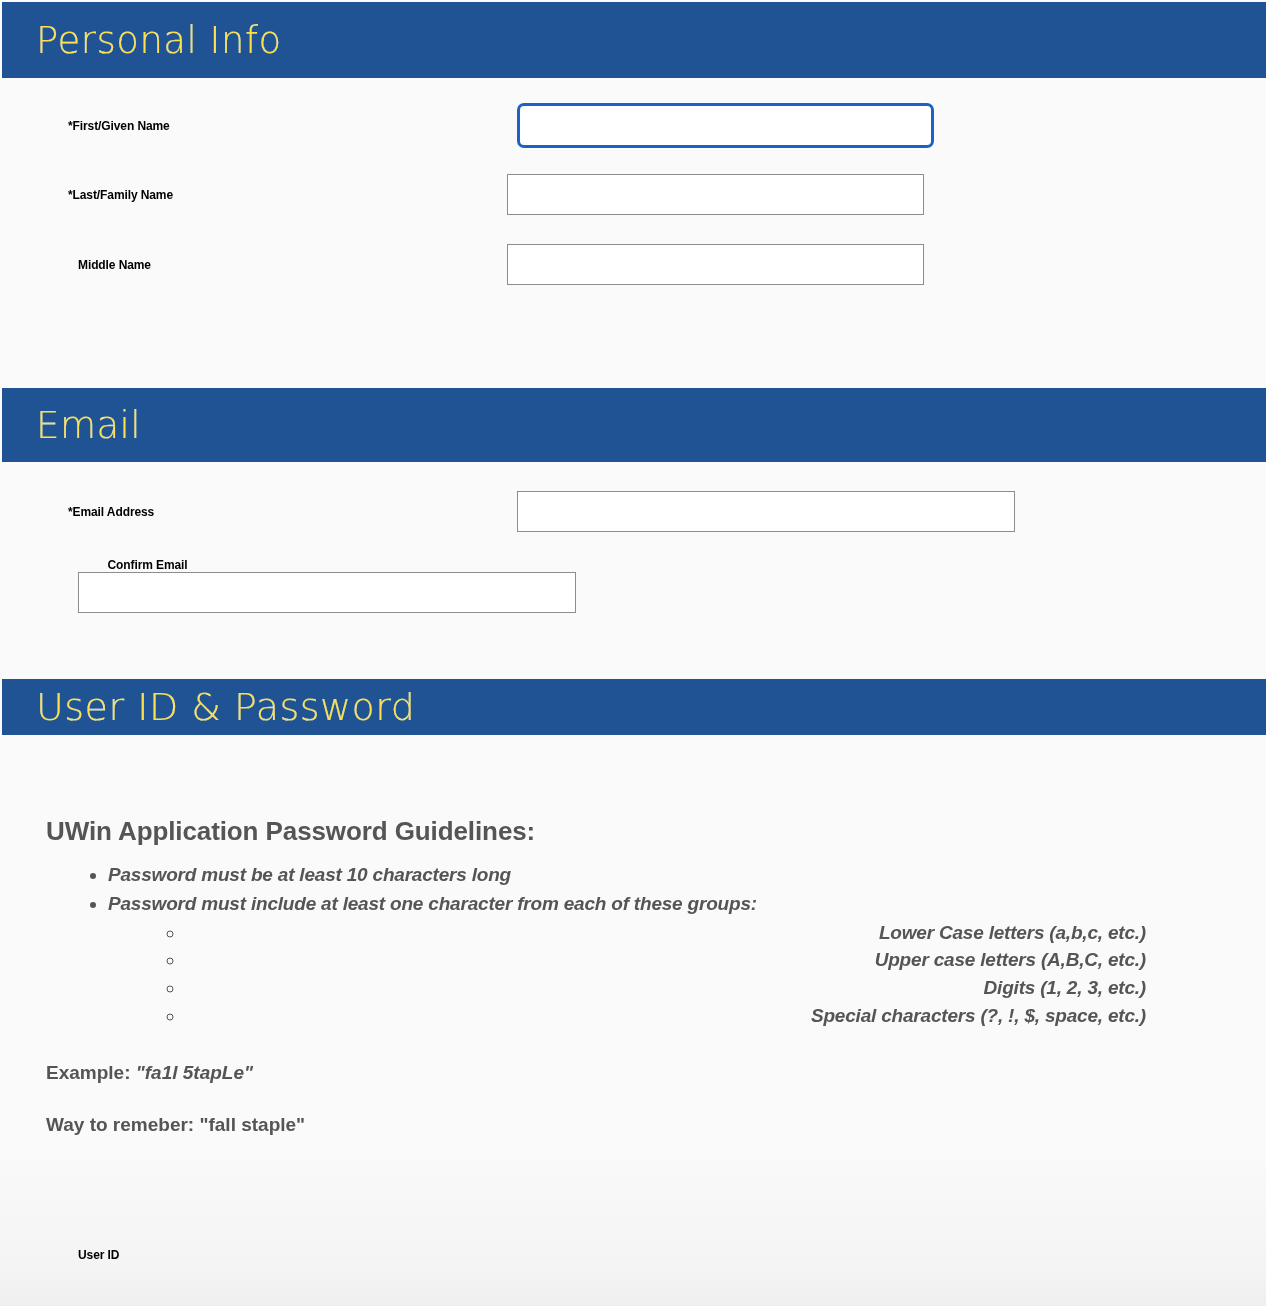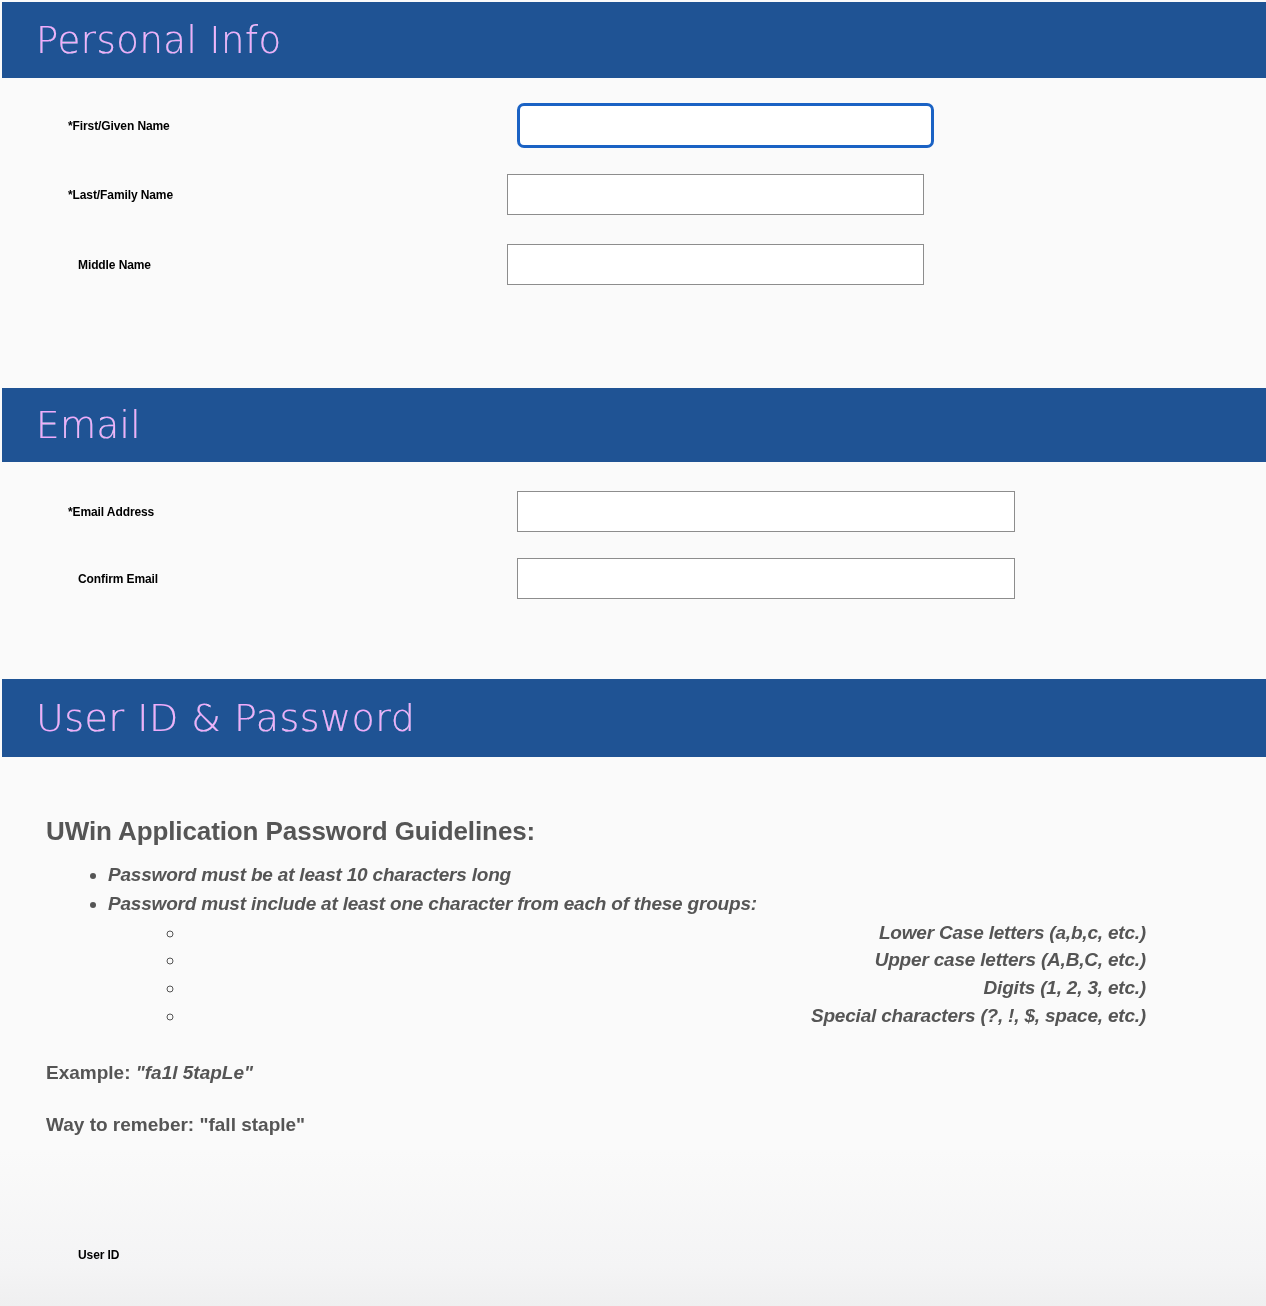--- a/index.html
+++ b/index.html
@@ -27,34 +27,34 @@
   
   .section-banner {
     position: absolute;
     left: 2px;
     width: 1264px;
     background: #1f5394;
     display: flex;
     align-items: center;
   }
   .section-banner .banner-title {
-    color: #f0abfc;
+    color: #fde047;
     font-family: "DejaVu Sans", sans-serif;
     font-weight: 100;
     letter-spacing: 0.5px;
     -webkit-text-stroke: 0.15px #ffffff;
   }
 
   #banner-personal { top: 2px; height: 76px; }
   #banner-personal .banner-title { font-size: 37px; margin-left: 34px; }
 
   #banner-email { top: 388px; height: 74px; }
   #banner-email .banner-title { font-size: 37px; margin-left: 34px; }
 
-  #banner-userid { top: 679px; height: 78px; }
+  #banner-userid { top: 679px; height: 56px; }
   #banner-userid .banner-title { font-size: 38px; margin-left: 34px; }
 
   
   .form-row {
     position: absolute;
     display: flex;
     align-items: center;
   }
   .field-label {
     font-size: 12px;
@@ -90,21 +90,21 @@
   #row-middle .field-label { width: 429px; }
   #row-dob .field-label    { width: 449px; }
 
   #input-first  { width: 417px; }
   #input-last   { width: 417px; }
   #input-middle { width: 417px; }
   #input-dob    { width: 410px; }
 
   
   #row-email-address { left: 68px; top: 491px; }
-  #row-email-confirm { left: 78px; top: 558px; }
+  #row-email-confirm { left: 78px; top: 558px; flex-direction: column; }
   #row-email-address .field-label { width: 449px; }
   #row-email-confirm .field-label { width: 439px; }
   #input-email-address, #input-email-confirm { width: 498px; }
 
   
   .calendar-icon {
     width: 25px;
     height: 26px;
     margin-left: 4px;
     position: relative;

